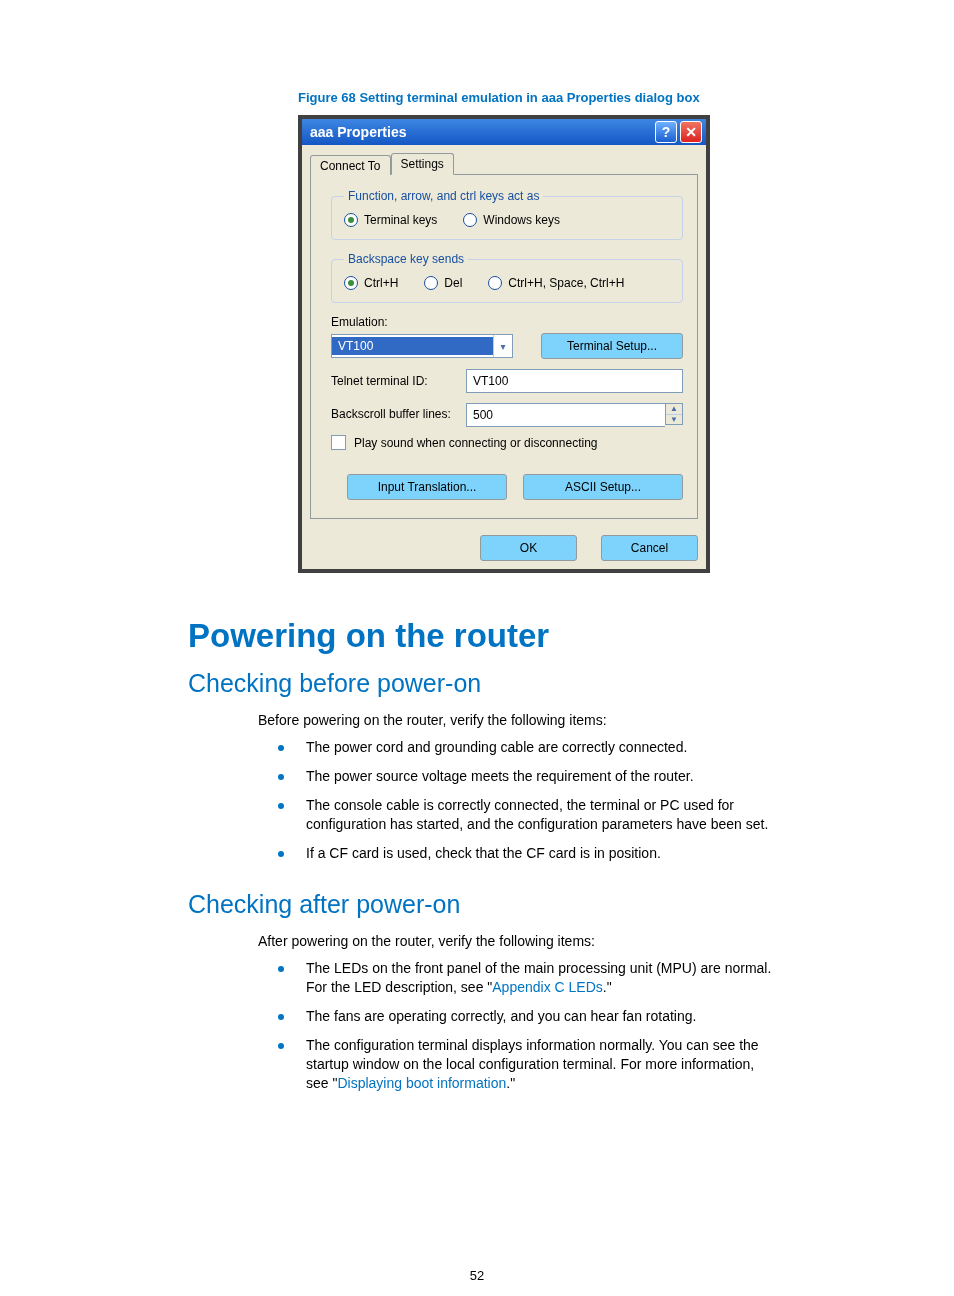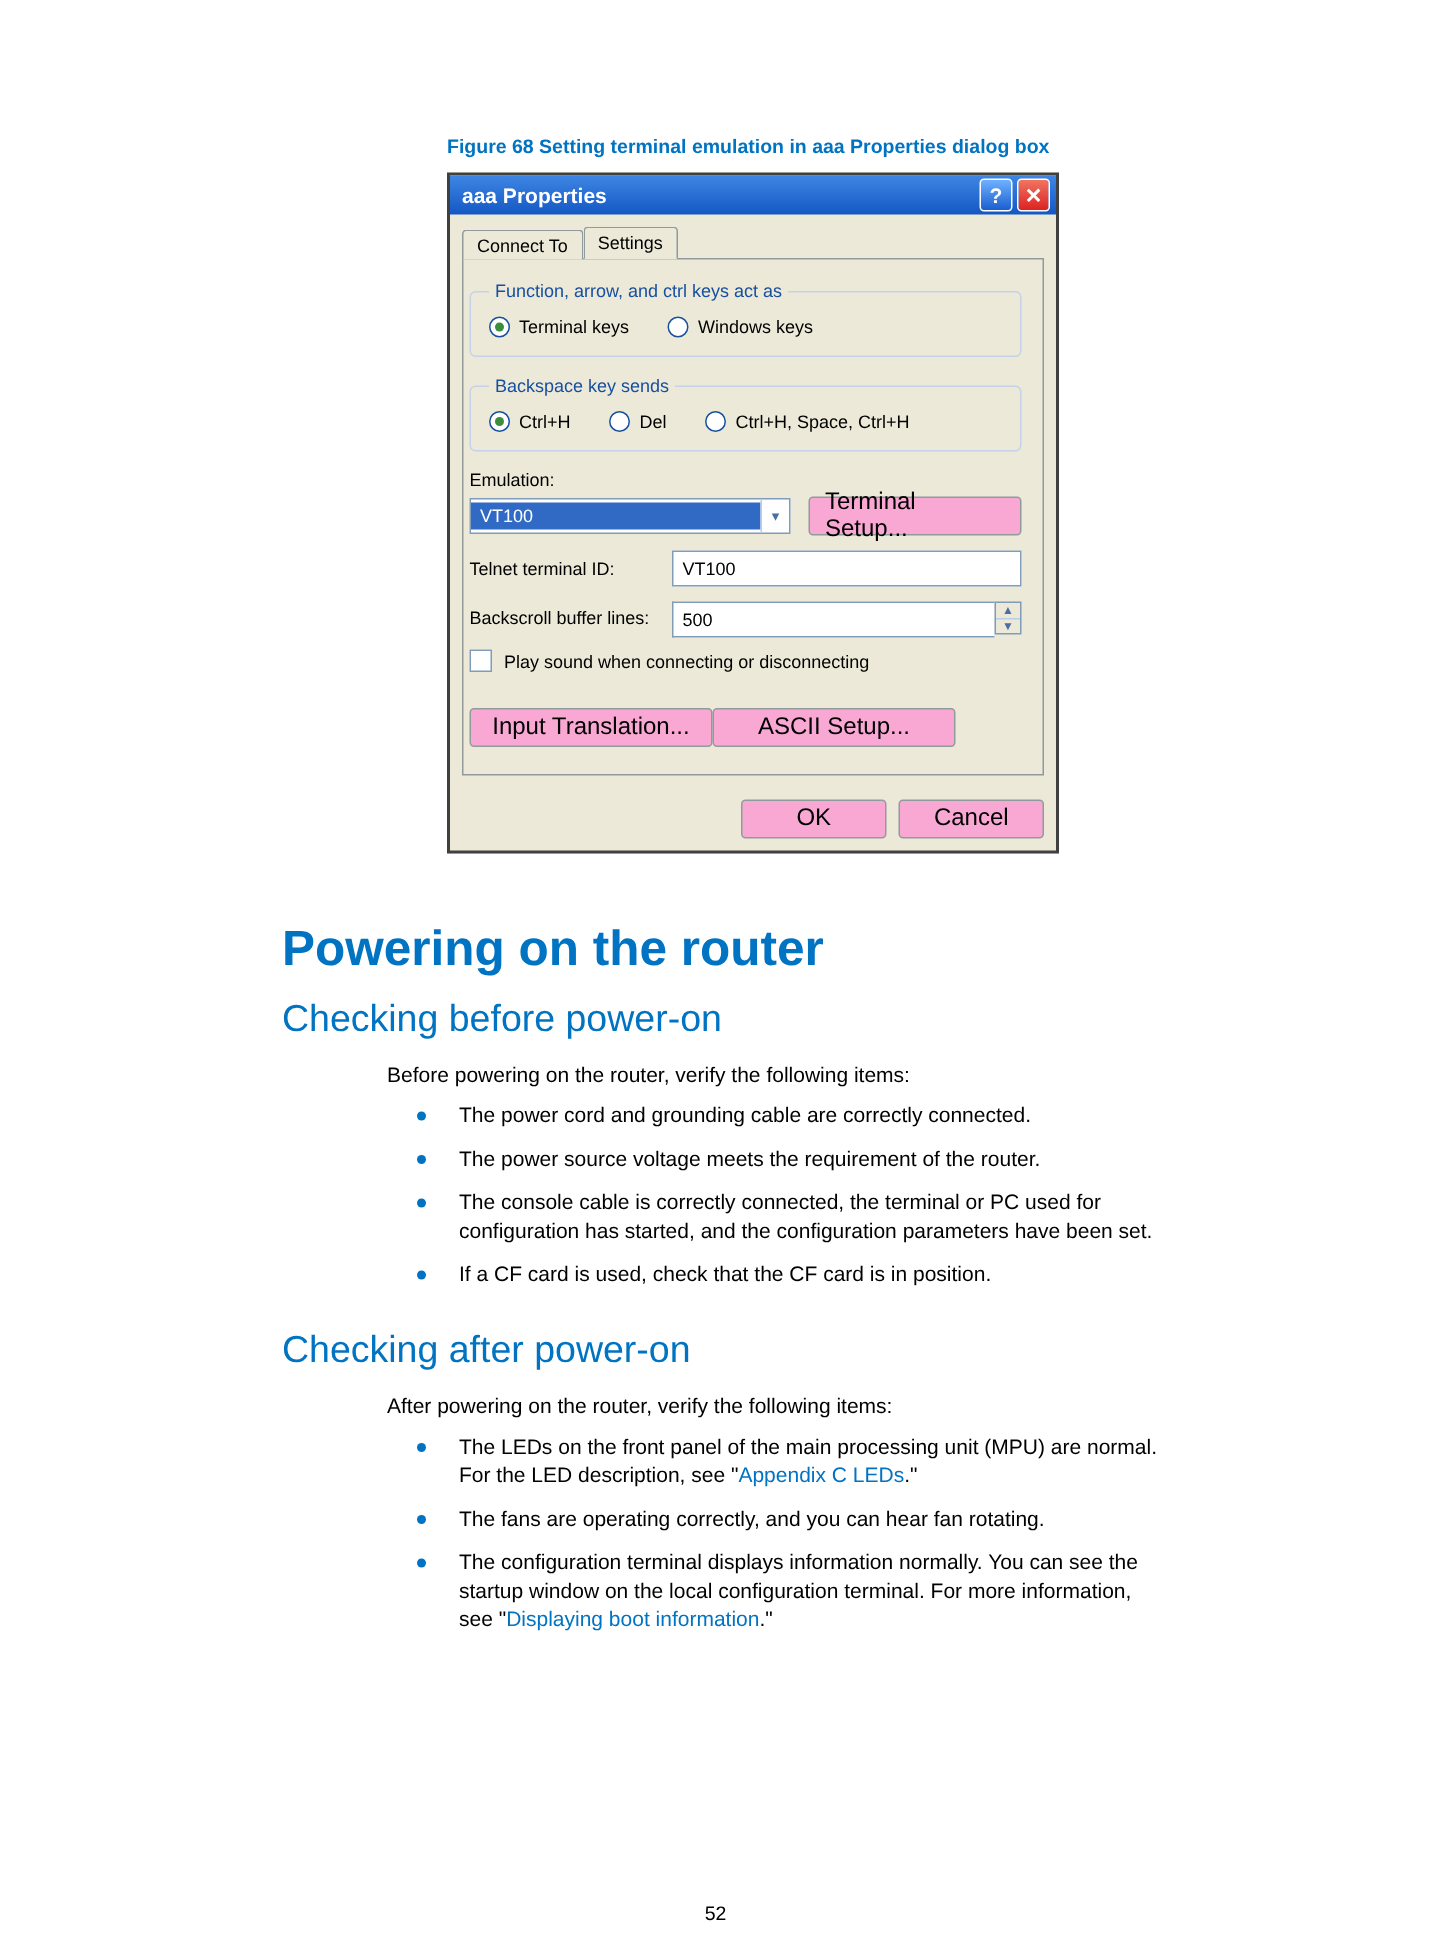--- a/index.html
+++ b/index.html
@@ -1,40 +1,40 @@
 <!DOCTYPE html>
 <html><head>
 <meta charset="utf-8">
 <style>
   html,body{margin:0;padding:0;background:#fff;color:#000;font-family:Arial,Helvetica,sans-serif;}
   .page{width:758px;min-height:1296px;margin:0 auto;position:relative;padding:90px 80px 60px 90px;box-sizing:border-box;}
   .figcap{color:#0073c2;font-weight:bold;font-size:13px;margin-left:110px;margin-bottom:10px;}
-  .dlg{width:404px;margin-left:110px;background:#ece9d8;border:2px solid #404040;font-size:12px;color:#000;}
+  .dlg{width:404px;margin-left:110px;background:#ece9d8;border:4px solid #404040;font-size:12px;color:#000;}
   .ttlbar{display:flex;align-items:center;background:linear-gradient(to bottom,#3e86e4,#1457c4);height:26px;padding:0 4px;}
   .ttl{color:#fff;font-weight:bold;flex:1;padding-left:4px;font-size:14px;}
   .tbtn{width:20px;height:20px;border:1px solid #fff;border-radius:3px;margin-left:3px;display:flex;align-items:center;justify-content:center;color:#fff;font-weight:bold;font-size:14px;}
   .helpb{background:linear-gradient(to bottom,#6fb1ff,#1a5fd0);}
   .closeb{background:linear-gradient(to bottom,#f07560,#d22);}
   .tabstrip{display:flex;margin:8px 8px 0 8px;}
   .tab{background:#ece9d8;border:1px solid #919b9c;border-bottom:none;padding:3px 9px;font-size:12px;border-radius:3px 3px 0 0;}
   .tab.front{border-bottom:1px solid #ece9d8;position:relative;z-index:2;}
   .tab.back{margin-top:2px;padding-bottom:2px;text-align:right;}
-  .tabbody{margin:0 8px 8px 8px;border:1px solid #919b9c;background:#ece9d8;padding:14px 14px 18px 4px;margin-top:-1px;}
+  .tabbody{margin:0 8px 8px 8px;border:1px solid #919b9c;background:#ece9d8;padding:14px 14px 18px 20px;margin-top:-1px;}
   fieldset{border:1px solid #c5d2e9;border-radius:4px;margin:0 0 12px 0;padding:10px 12px 12px 12px;}
   legend{color:#1850a0;font-size:12px;padding:0 4px;}
   .radio-row{display:flex;gap:26px;align-items:center;}
   .radio{display:flex;align-items:center;gap:6px;}
   .rd{width:12px;height:12px;border:1px solid #1850a0;border-radius:50%;background:#fff;display:flex;align-items:center;justify-content:center;}
   .rd .dot{width:6px;height:6px;border-radius:50%;background:#3a8f3a;}
   .row{display:flex;align-items:center;margin-bottom:10px;}
   .lbl{width:135px;}
   .sel{flex:1;height:22px;border:1px solid #7f9db9;background:#fff;display:flex;align-items:center;}
   .sel .seltxt{flex:1;color:#fff;background:#316ac5;padding:2px 6px;}
   .sel .arr{width:18px;height:100%;border-left:1px solid #b9cde8;display:flex;align-items:center;justify-content:center;color:#4a6fa4;font-size:10px;}
-  .btn{background:#f9a8d4;border:1px solid #919b9c;border-radius:3px;height:24px;display:flex;align-items:center;justify-content:center;padding:0 10px;font-size:16px;}
+  .btn{background:#7dd3fc;border:1px solid #919b9c;border-radius:3px;height:24px;display:flex;align-items:center;justify-content:center;padding:0 10px;font-size:12px;margin-left:16px;}
   .txt{height:20px;border:1px solid #7f9db9;background:#fff;padding:1px 6px;display:flex;align-items:center;}
   .spin{height:22px;display:flex;}
   .spin .txt{border-right:none;}
   .spinbtns{width:16px;border:1px solid #7f9db9;display:flex;flex-direction:column;}
   .spinbtns div{flex:1;display:flex;align-items:center;justify-content:center;font-size:8px;color:#4a6fa4;border-bottom:1px solid #b9cde8;}
   .spinbtns div:last-child{border-bottom:none;}
   .chk{width:13px;height:13px;border:1px solid #7f9db9;background:#fff;}
   .btnrow{display:flex;justify-content:flex-end;gap:8px;padding:8px;}
   .btnrow .btn{width:75px;justify-content:center;}
   .dualbtn{display:flex;justify-content:flex-start;margin-top:24px;}

